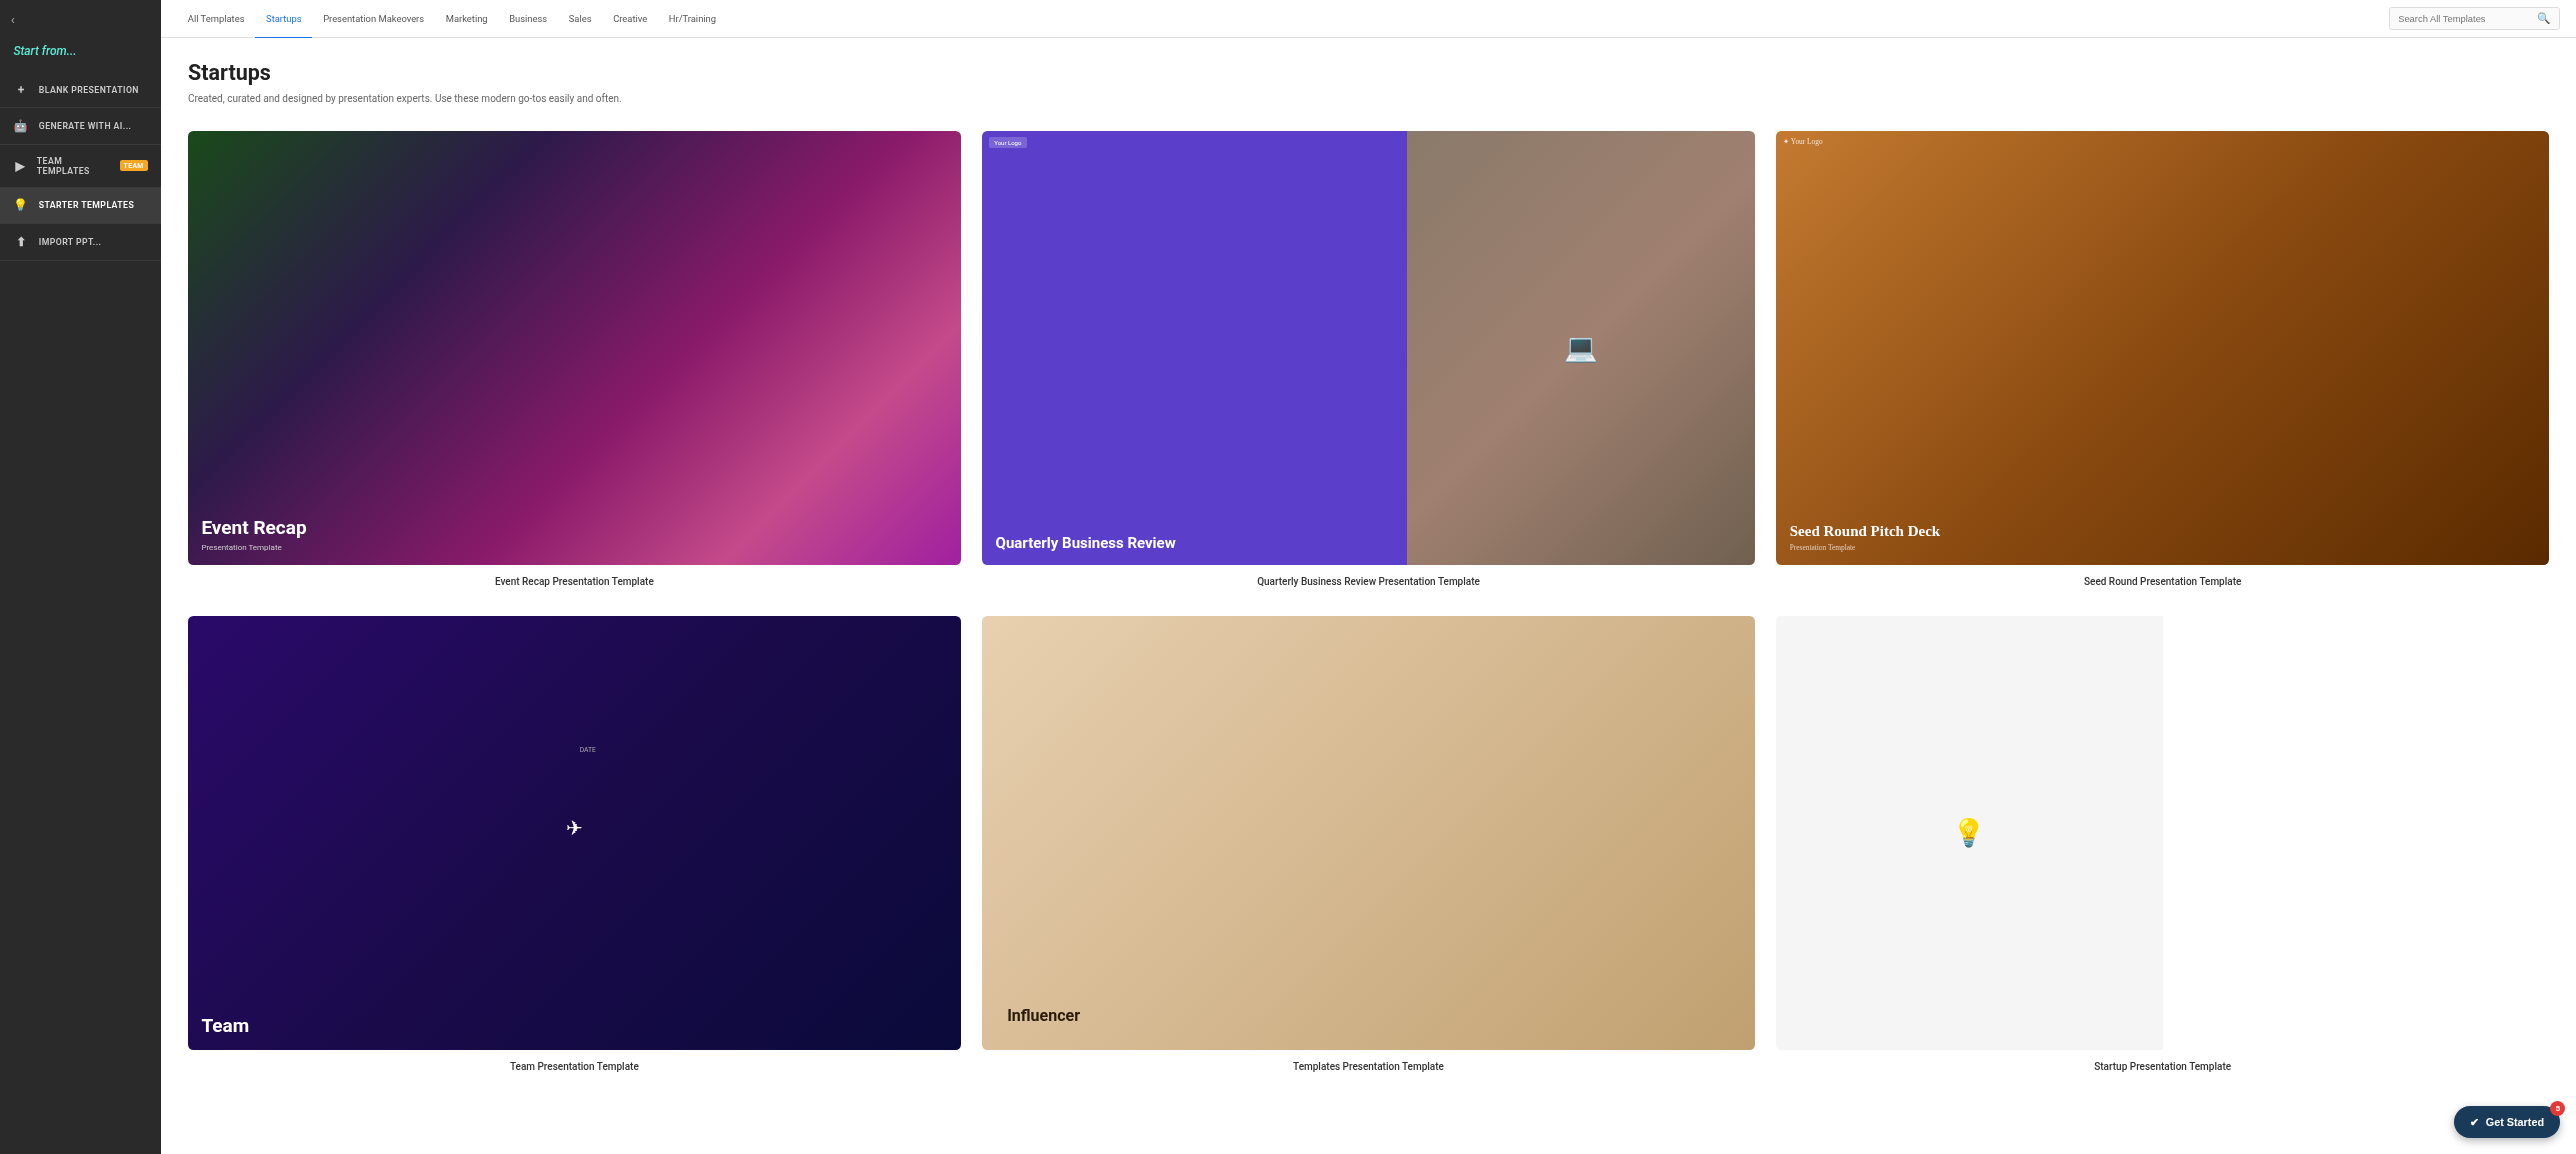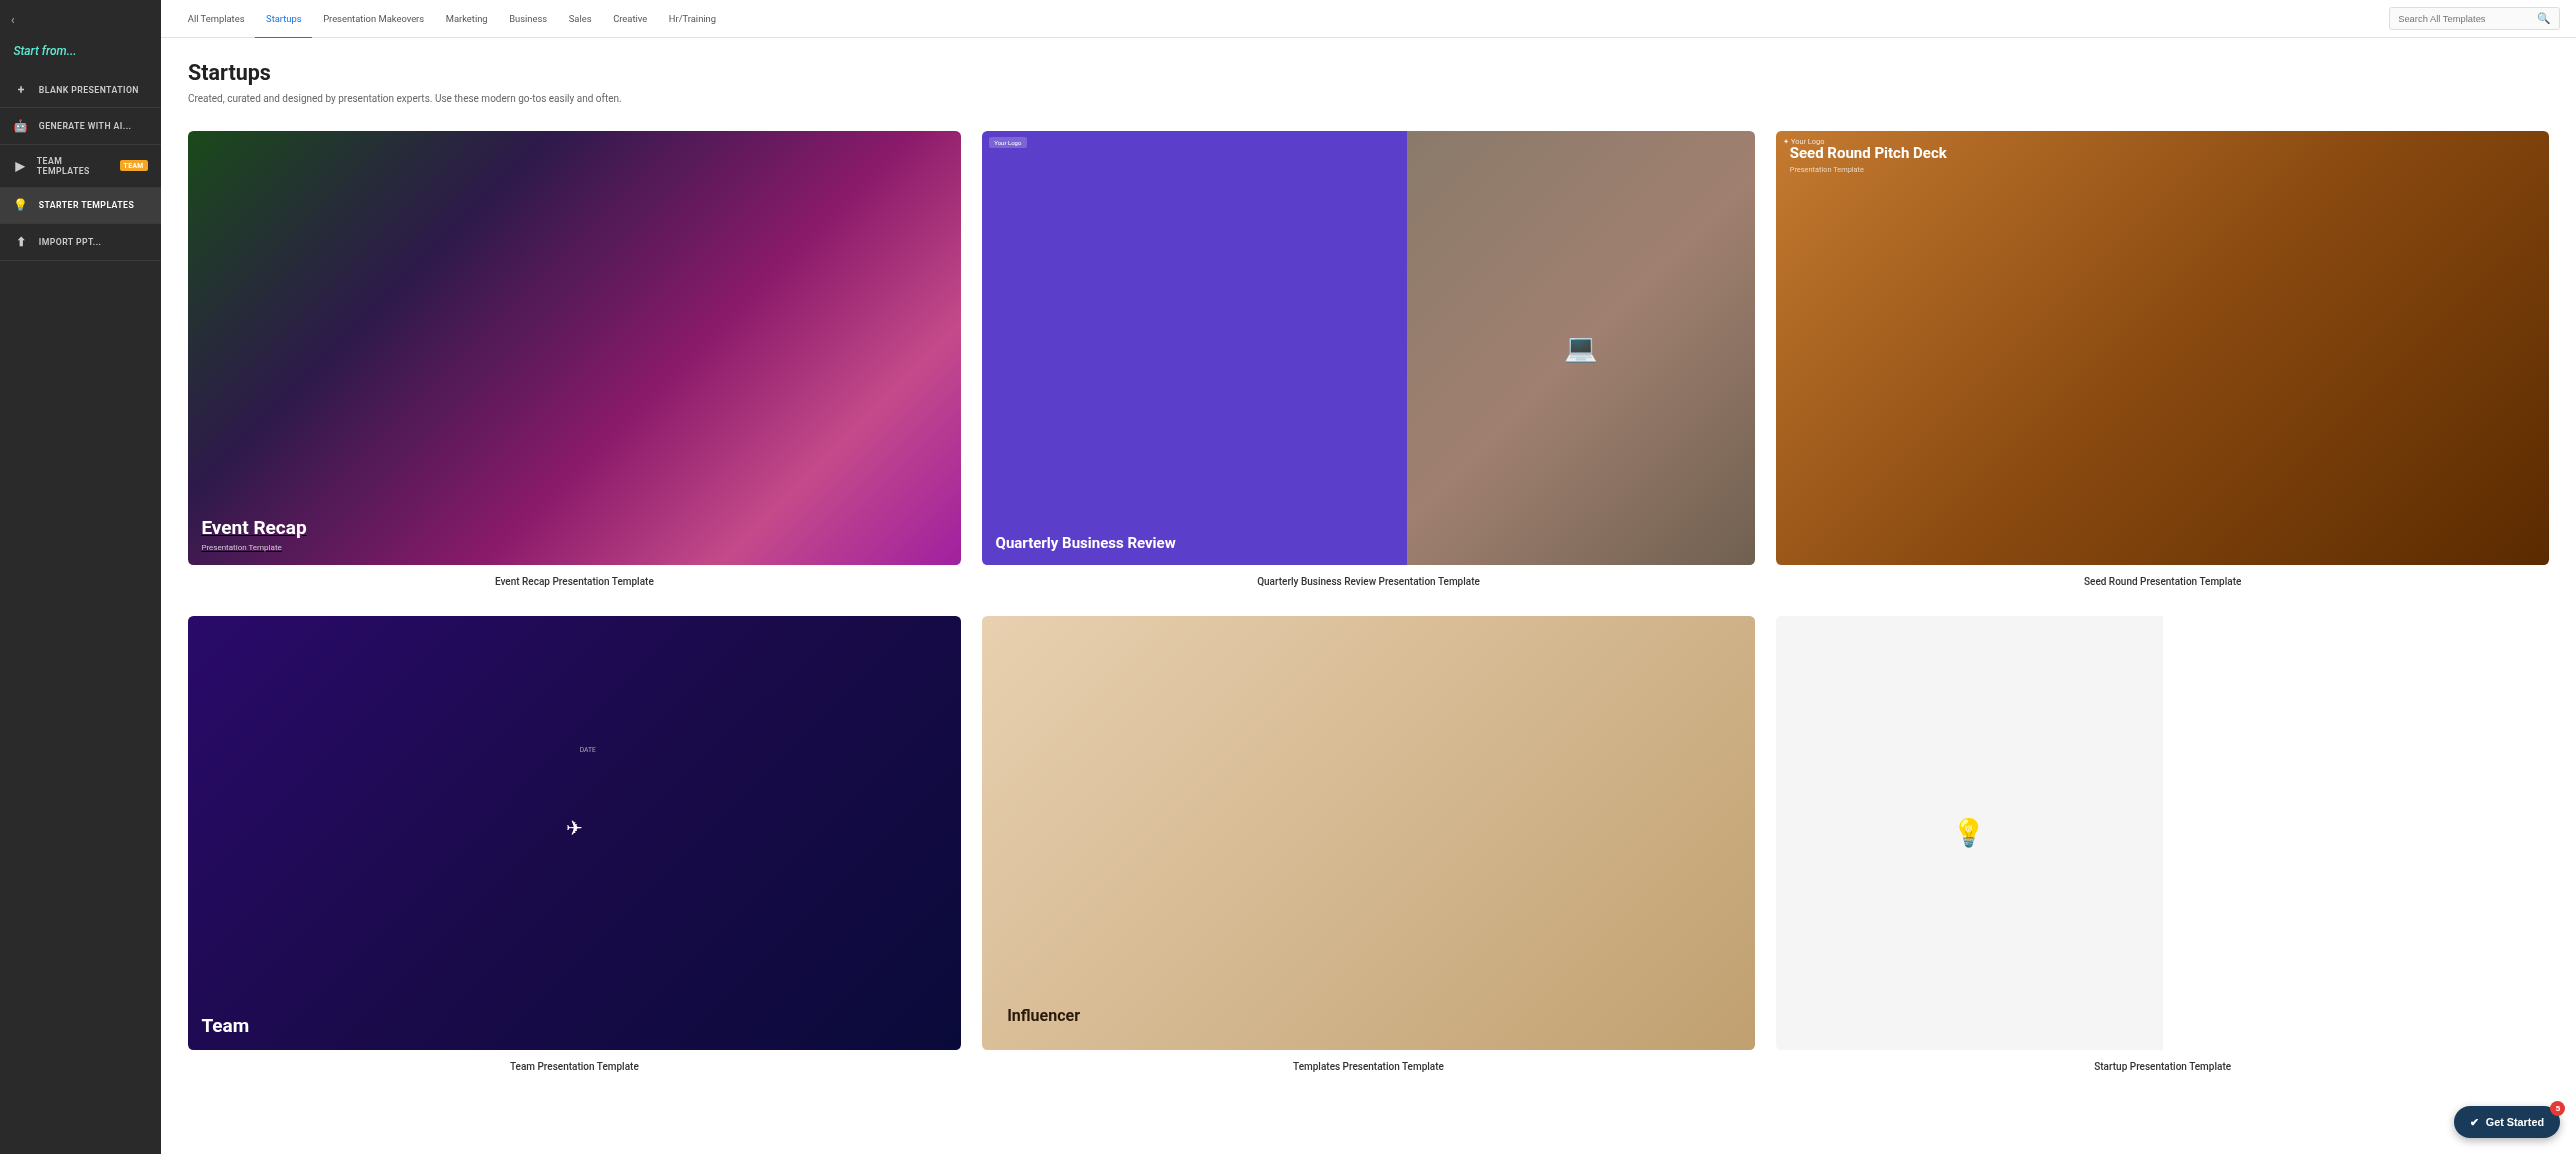--- a/index.html
+++ b/index.html
@@ -176,21 +176,20 @@
 
     
     .thumb-event-recap {
       background: linear-gradient(135deg, #1a4a1a 0%, #2d1a4a 30%, #8a1a6a 60%, #c44a8a 80%, #a020a0 100%);
       width: 100%;
       height: 100%;
       display: flex;
       flex-direction: column;
       justify-content: flex-end;
       padding: 13.4px;
-      text-decoration: underline;
     }
 
     .thumb-event-recap .t-title {
       font-size: 19px;
       font-weight: 700;
       color: #fff;
       line-height: 1.2;
     }
 
     .thumb-event-recap .t-sub {
@@ -251,22 +250,24 @@
       font-size: 27px;
     }
 
     
     .thumb-seed {
       background: linear-gradient(135deg, #c47a30 0%, #8a4a10 50%, #5a2a00 100%);
       width: 100%;
       height: 100%;
       display: flex;
       flex-direction: column;
+      justify-content: flex-end;
       padding: 13.4px;
       position: relative;
+      font-family: Liberation Serif, serif;
     }
 
     .thumb-seed .logo-area {
       position: absolute;
       top: 6.7px;
       left: 6.7px;
       color: rgba(255,255,255,0.8);
       font-size: 7.4px;
       display: flex;
       align-items: center;

